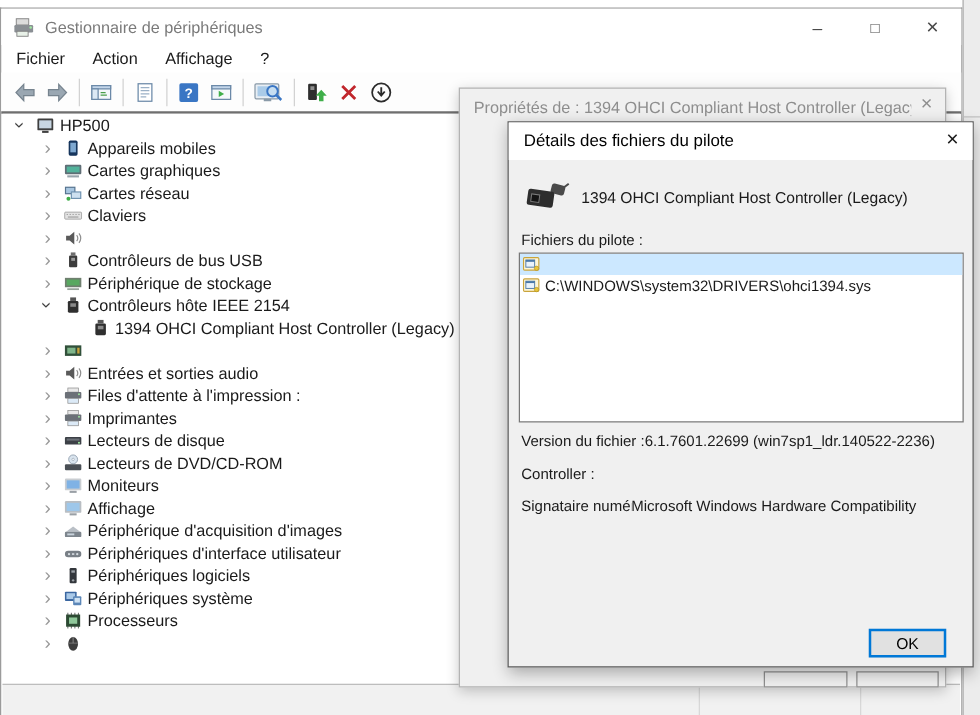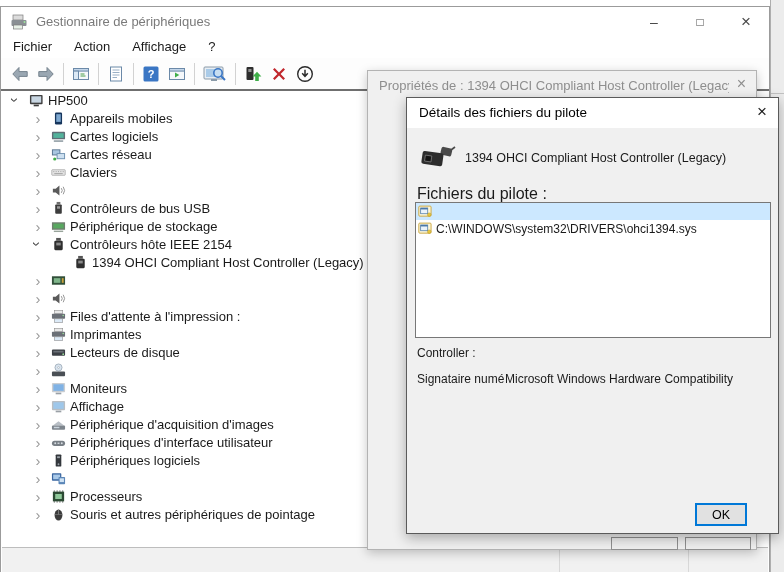--- a/index.html
+++ b/index.html
@@ -54,34 +54,34 @@
   .ghost-btn{position:absolute;height:13px;border:1px solid #909090;background:#efefef;box-sizing:border-box;}
   
   .inner-dialog{position:absolute;left:374px;top:97px;width:373px;height:437px;background:#f0f0f0;
     border:1px solid #5a5a5a;box-sizing:border-box;box-shadow:0 4px 12px rgba(0,0,0,.3);margin-left:32px;}
   .inner-titlebar{position:absolute;left:0;top:0;right:0;height:30px;background:#fff;}
   .inner-title{position:absolute;left:12px;top:7px;font-size:13.5px;color:#000;}
   .inner-close{position:absolute;right:11px;top:4px;font-size:17px;color:#1a1a1a;}
   .device-icon{position:absolute;left:13px;top:46px;width:36px;height:26px;}
   .device-icon svg{width:36px;height:26px;}
   .device-name{position:absolute;left:58px;top:53px;font-size:12.5px;color:#1a1a1a;}
-  .files-label{position:absolute;left:10px;top:87px;font-size:16px;color:#1a1a1a;}
+  .files-label{position:absolute;left:10px;top:87px;font-size:12px;color:#1a1a1a;}
   .file-list{position:absolute;left:8px;top:104px;width:356px;height:136px;background:#fff;
     border:1px solid #777;box-sizing:border-box;overflow:hidden;}
   .file-row{display:flex;align-items:center;height:17px;font-size:12px;color:#1a1a1a;
     padding-left:2px;white-space:nowrap;}
   .file-row.selected{background:#cce8ff;}
   .ficon{width:16px;height:14px;margin-right:2px;display:flex;align-items:center;}
   .ficon svg{width:15px;height:13px;}
   .details{position:absolute;left:10px;top:248px;width:352px;}
   .detail-row{display:flex;height:26px;font-size:12px;color:#1a1a1a;align-items:flex-start;}
   .dlabel{display:inline-block;min-width:88px;white-space:nowrap;}
   .dlabel.clip{min-width:0;width:88px;overflow:hidden;}
   .dvalue{white-space:nowrap;}
-  .ok-button{position:absolute;left:288px;top:405px;width:52px;height:23px;background:#e1e1e1;
+  .ok-button{position:absolute;left:288px;top:405px;width:62px;height:23px;background:#e1e1e1;
     border:2px solid #0078d7;box-sizing:border-box;display:flex;align-items:center;justify-content:center;
     font-size:12.5px;color:#000;}
 </style>
 </head>
 <body>
 
 <div class="main-window">
   <div class="titlebar">
     <span class="app-icon"><svg viewBox="0 0 18 18">
           <rect x="3" y="2" width="10" height="5" fill="#dcdcdc" stroke="#7d7d7d" stroke-width="0.7"></rect>
@@ -197,21 +197,21 @@
       </div>
       <div class="tree-row" style="padding-left: 26px;">
         <span class="chev collapsed">›</span>
         <span class="ticon">
           <svg viewBox="0 0 16 16">
             <rect x="1" y="3" width="14" height="8" rx="1" fill="#5f6e76"></rect>
             <rect x="2.5" y="4.5" width="11" height="5" fill="#52b29b"></rect>
             <rect x="3" y="12" width="10" height="1.8" fill="#98a4ab"></rect>
           </svg>
         </span>
-        <span class="tlabel">Cartes logiciels</span>
+        <span class="tlabel">Cartes graphiques</span>
       </div>
       <div class="tree-row" style="padding-left: 26px;">
         <span class="chev collapsed">›</span>
         <span class="ticon">
           <svg viewBox="0 0 16 16">
             <rect x="1" y="2.5" width="9" height="6.5" fill="#57748f"></rect>
             <rect x="2" y="3.5" width="7" height="4.5" fill="#a8c6e0"></rect>
             <rect x="6" y="6.5" width="9" height="6.5" fill="#6f92b0"></rect>
             <rect x="7" y="7.5" width="7" height="4.5" fill="#cde0f0"></rect>
             <circle cx="4" cy="12.8" r="1.7" fill="#3fae49"></circle>
@@ -293,20 +293,21 @@
         </span>
       </div>
       <div class="tree-row" style="padding-left: 26px;">
         <span class="chev collapsed">›</span>
         <span class="ticon">
           <svg viewBox="0 0 16 16">
             <path d="M2 6 h3 L9 2.6 v10.8 L5 10 H2 Z" fill="#5a5a5a"></path>
             <path d="M11 5.5 q2 2.5 0 5 M13 4 q3 4 0 8" fill="none" stroke="#8f8f8f" stroke-width="1"></path>
           </svg>
         </span>
+        <span class="tlabel">Entrées et sorties audio</span>
       </div>
       <div class="tree-row" style="padding-left: 26px;">
         <span class="chev collapsed">›</span>
         <span class="ticon">
           <svg viewBox="0 0 16 16">
             <rect x="3.5" y="1.5" width="9" height="3.5" fill="#e8e8e8" stroke="#8a8a8a" stroke-width="0.6"></rect>
             <rect x="1" y="5" width="14" height="5.5" rx="0.8" fill="#6b7077"></rect>
             <rect x="3.5" y="10.5" width="9" height="4" fill="#dceaf7" stroke="#8a8a8a" stroke-width="0.6"></rect>
             <circle cx="13" cy="6.8" r="0.8" fill="#9fe89f"></circle>
           </svg>
@@ -338,20 +339,21 @@
       </div>
       <div class="tree-row" style="padding-left: 26px;">
         <span class="chev collapsed">›</span>
         <span class="ticon">
           <svg viewBox="0 0 16 16">
             <circle cx="8" cy="4.8" r="3.8" fill="#d9e4ee" stroke="#8a98a8" stroke-width="0.7"></circle>
             <circle cx="8" cy="4.8" r="1" fill="#fff" stroke="#8a98a8" stroke-width="0.5"></circle>
             <rect x="1" y="9" width="14" height="5" rx="1" fill="#4a4f55"></rect>
           </svg>
         </span>
+        <span class="tlabel">Lecteurs de DVD/CD-ROM</span>
       </div>
       <div class="tree-row" style="padding-left: 26px;">
         <span class="chev collapsed">›</span>
         <span class="ticon">
           <svg viewBox="0 0 16 16">
             <rect x="1" y="2" width="14" height="10" rx="1" fill="#c9cdd1"></rect>
             <rect x="2.5" y="3.5" width="11" height="7" fill="#7fb2e5"></rect>
             <rect x="5" y="12.4" width="6" height="1.8" fill="#9aa0a6"></rect>
           </svg>
         </span>
@@ -405,20 +407,21 @@
       <div class="tree-row" style="padding-left: 26px;">
         <span class="chev collapsed">›</span>
         <span class="ticon">
           <svg viewBox="0 0 16 16">
             <rect x="1" y="2.5" width="10" height="8" rx="0.8" fill="#3a66a0"></rect>
             <rect x="2.3" y="3.8" width="7.4" height="5" fill="#a9c9e8"></rect>
             <rect x="8" y="6.5" width="7" height="7.5" rx="0.8" fill="#5c87b8"></rect>
             <rect x="9.2" y="7.8" width="4.6" height="4" fill="#cfe2f3"></rect>
           </svg>
         </span>
+        <span class="tlabel">Périphériques système</span>
       </div>
       <div class="tree-row" style="padding-left: 26px;">
         <span class="chev collapsed">›</span>
         <span class="ticon">
           <svg viewBox="0 0 16 16">
             <path d="M3.5 1.3 v2 M6.5 1.3 v2 M9.5 1.3 v2 M12.5 1.3 v2 M3.5 12.7 v2 M6.5 12.7 v2 M9.5 12.7 v2 M12.5 12.7 v2" stroke="#5a5a5a" stroke-width="0.8"></path>
             <rect x="2" y="2.8" width="12" height="10.4" fill="#2c4a33"></rect>
             <rect x="4.5" y="5.3" width="7" height="5.4" fill="#8fc89a"></rect>
           </svg>
         </span>
@@ -426,21 +429,20 @@
       </div>
       <div class="tree-row" style="padding-left: 26px;">
         <span class="chev collapsed">›</span>
         <span class="ticon">
           <svg viewBox="0 0 16 16">
             <ellipse cx="8" cy="8.6" rx="4.2" ry="5.9" fill="#3c3c3c"></ellipse>
             <line x1="8" y1="2.7" x2="8" y2="8" stroke="#8a8a8a" stroke-width="0.8"></line>
             <path d="M3.8 8 h8.4" stroke="#8a8a8a" stroke-width="0.6"></path>
           </svg>
         </span>
-        <span class="tlabel">Souris et autres périphériques de pointage</span>
       </div>
     </div>
   <div class="status-strip">
     <div class="strip-line" style="left:557px"></div>
     <div class="strip-line" style="left:686px"></div>
   </div>
 </div>
 
 <div class="right-sliver">
   <div class="sliver-hline"></div>
@@ -484,20 +486,24 @@
             <rect x="2.8" y="3.2" width="7.6" height="6.2" fill="#eaf3fb" stroke="#4a78a8" stroke-width="0.8"></rect>
             <rect x="2.8" y="3.2" width="7.6" height="1.6" fill="#4a78a8"></rect>
             <circle cx="12" cy="10.4" r="1.9" fill="#e8c73c" stroke="#b08f1f" stroke-width="0.5"></circle>
           </svg>
         </span>
         <span>C:\WINDOWS\system32\DRIVERS\ohci1394.sys</span>
       </div>
     </div>
   <div class="details" id="details">
       <div class="detail-row">
+        <span class="dlabel">Version du fichier :</span>
+        <span class="dvalue">6.1.7601.22699 (win7sp1_ldr.140522-2236)</span>
+      </div>
+      <div class="detail-row">
         <span class="dlabel">Controller :</span>
       </div>
       <div class="detail-row">
         <span class="dlabel clip">Signataire numérique :</span>
         <span class="dvalue">Microsoft Windows Hardware Compatibility</span>
       </div>
     </div>
   <div class="ok-button">OK</div>
 </div>
 

